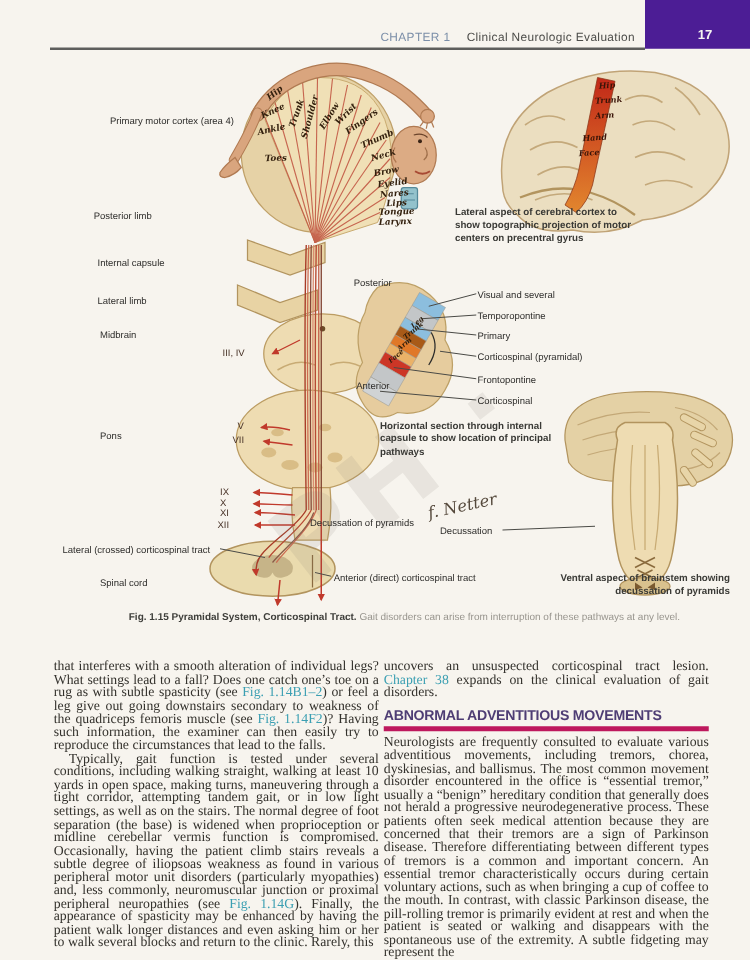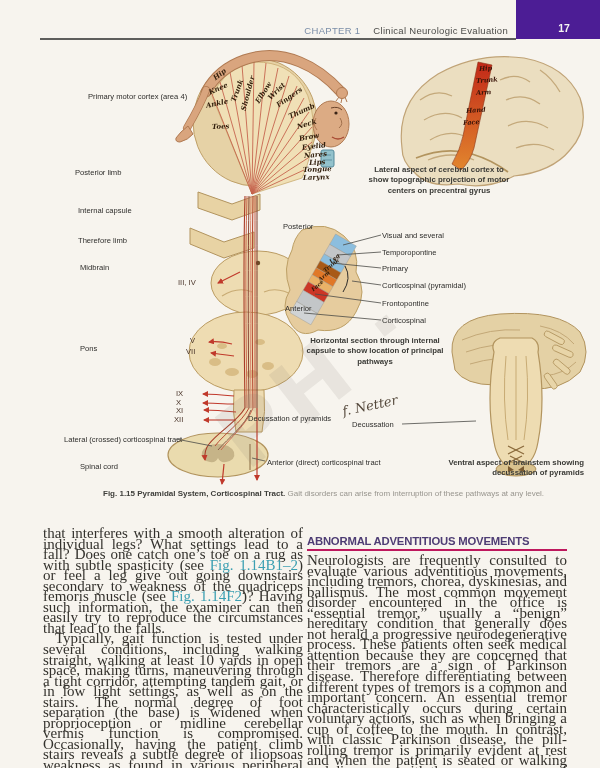--- a/index.html
+++ b/index.html
@@ -10,42 +10,42 @@
             font-family:"Liberation Sans",sans-serif;font-size:9.5px;letter-spacing:.3px;}
   .hdr-chapter{color:#7b8ea8;font-weight:normal;margin-right:10px;}
   .hdr-title{color:#4c4c49;}
   .hdr-rule{position:absolute;top:38px;left:40px;width:476px;height:2px;background:#5e5e5c;}
   .pageno-block{position:absolute;top:0;left:516px;width:96px;height:39px;background:#4c1d95;
             display:flex;align-items:flex-end;justify-content:center;}
   .pageno{color:#f4f4f2;font:bold 10.5px "Liberation Sans",sans-serif;padding-bottom:5px;}
   
   .flabel{position:absolute;font:7.6px "Liberation Sans",sans-serif;color:#2e2d2b;z-index:3;white-space:nowrap;}
   .flabel.r{white-space:normal;}
-  .bcap{position:absolute;font:bold 7.8px/1.32 "Liberation Sans",sans-serif;color:#3a3a36;z-index:3;text-align:center;}
+  .bcap{position:absolute;font:bold 7.8px/1.32 "Liberation Sans",sans-serif;color:#3a3a36;z-index:3;}
   .bcap.c{text-align:right;}
   .hlab{position:absolute;font:italic bold 7px "DejaVu Serif",serif;color:#33200e;
         transform-origin:0 50%;z-index:3;white-space:nowrap;}
   .striplab{font-size:6.5px;color:#3a1408;}
   .seglab{font-size:5.5px;color:#2a1a0a;}
   .cranial{color:#4a352a;}
   .signature{position:absolute;left:342px;top:398px;font:italic 13px "DejaVu Serif",serif;
         color:#55493c;transform:rotate(-12deg);z-index:3;}
   .watermark{position:absolute;left:205px;top:330px;font:bold 86px "DejaVu Sans",sans-serif;
         color:rgba(125,118,105,.12);transform:rotate(-38deg);letter-spacing:6px;z-index:2;}
   .figcap{position:absolute;left:103px;top:487px;width:442px;
         font:8px/1.75 "Liberation Sans",sans-serif;color:#98958e;z-index:3;}
   .figcap b{color:#3e3e3a;}
   
   .col{position:absolute;top:528px;width:260px;z-index:3;}
   .col-left{left:43px;} .col-right{left:307px;}
-  .body-p{margin:0;font-size:15px;line-height:10.55px;text-align:justify;color:#33312c;}
+  .body-p{margin:0;font-size:11px;line-height:10.55px;text-align:justify;color:#33312c;}
   .body-p.indent{text-indent:12px;}
   .tlink{color:#3b9fb2;}
   .col-h2{font:bold 11.3px "Liberation Sans",sans-serif;letter-spacing:-.2px;color:#4e3d74;
-        border-bottom:2px solid #be185d;padding-bottom:2px;margin:7px 0 4px 0;}
+        border-bottom:4px solid #be185d;padding-bottom:2px;margin:7px 0 4px 0;}
   svg{position:absolute;top:0;left:0;z-index:1;}
 </style>
 </head>
 <body>
 
 <svg width="600" height="520" viewBox="0 0 600 520">
   <defs>
     <marker id="arrR" markerWidth="7" markerHeight="7" refX="5" refY="3" orient="auto" markerUnits="userSpaceOnUse">
       <path d="M0,0 L6,3 L0,6 Z" fill="#c0392b"></path>
     </marker>
@@ -223,24 +223,24 @@
 <div class="hdr-rule"></div>
 <div class="pageno-block">
   <span class="pageno">17</span>
 </div>
 
 <div class="watermark">PH ·</div>
 
 <div class="flabel" style="left:88px;top:92px">Primary motor cortex (area 4)</div>
 <div class="flabel r" style="left:75px;top:168px;width:88px">Posterior limb</div>
 <div class="flabel r" style="left:78px;top:206px;width:92px">Internal capsule</div>
-<div class="flabel r" style="left:78px;top:236px;width:92px">Therefore limb</div>
+<div class="flabel r" style="left:78px;top:236px;width:92px">Lateral limb</div>
 <div class="flabel r" style="left:80px;top:263px;width:92px">Midbrain</div>
 <div class="flabel r" style="left:80px;top:344px;width:90px">Pons</div>
-<div class="flabel" style="left:64px;top:435px">Lateral (crossed) corticospinal tract</div>
+<div class="flabel" style="left:50px;top:435px">Lateral (crossed) corticospinal tract</div>
 <div class="flabel r" style="left:80px;top:462px;width:90px">Spinal cord</div>
 <div class="flabel" style="left:248px;top:414px">Decussation of pyramids</div>
 <div class="flabel" style="left:267px;top:458px">Anterior (direct) corticospinal tract</div>
 
 <div class="flabel r cranial" style="left:178px;top:278px;width:34px">III, IV</div>
 <div class="flabel r cranial" style="left:190px;top:336px;width:14px">V</div>
 <div class="flabel r cranial" style="left:186px;top:347px;width:20px">VII</div>
 <div class="flabel r cranial" style="left:176px;top:389px;width:20px">IX</div>
 <div class="flabel r cranial" style="left:176px;top:398px;width:20px">X</div>
 <div class="flabel r cranial" style="left:176px;top:406px;width:20px">XI</div>
@@ -290,15 +290,16 @@
 
 <div class="signature">f. Netter</div>
 
 <div class="figcap"><b>Fig. 1.15  Pyramidal System, Corticospinal Tract.</b><span> Gait disorders can arise from interruption of these pathways at any level.</span></div>
 
 <div class="col col-left">
     <p class="body-p">that interferes with a smooth alteration of individual legs? What settings lead to a fall? Does one catch one’s toe on a rug as with subtle spasticity (see <span class="tlink">Fig. 1.14B1–2</span>) or feel a leg give out going downstairs secondary to weakness of the quadriceps femoris muscle (see <span class="tlink">Fig. 1.14F2</span>)? Having such information, the examiner can then easily try to reproduce the circumstances that lead to the falls.</p>
     <p class="body-p indent">Typically, gait function is tested under several conditions, including walking straight, walking at least 10 yards in open space, making turns, maneuvering through a tight corridor, attempting tandem gait, or in low light settings, as well as on the stairs. The normal degree of foot separation (the base) is widened when proprioception or midline cerebellar vermis function is compromised. Occasionally, having the patient climb stairs reveals a subtle degree of iliopsoas weakness as found in various peripheral motor unit disorders (particularly myopathies) and, less commonly, neuromuscular junction or proximal peripheral neuropathies (see <span class="tlink">Fig. 1.14G</span>). Finally, the appearance of spasticity may be enhanced by having the patient walk longer distances and even asking him or her to walk several blocks and return to the clinic. Rarely, this</p>
   </div>
 <div class="col col-right">
+    <p class="body-p">uncovers an unsuspected corticospinal tract lesion. <span class="tlink">Chapter 38</span> expands on the clinical evaluation of gait disorders.</p>
     <h2 class="col-h2">ABNORMAL ADVENTITIOUS MOVEMENTS</h2>
     <p class="body-p">Neurologists are frequently consulted to evaluate various adventitious movements, including tremors, chorea, dyskinesias, and ballismus. The most common movement disorder encountered in the office is “essential tremor,” usually a “benign” hereditary condition that generally does not herald a progressive neurodegenerative process. These patients often seek medical attention because they are concerned that their tremors are a sign of Parkinson disease. Therefore differentiating between different types of tremors is a common and important concern. An essential tremor characteristically occurs during certain voluntary actions, such as when bringing a cup of coffee to the mouth. In contrast, with classic Parkinson disease, the pill-rolling tremor is primarily evident at rest and when the patient is seated or walking and disappears with the spontaneous use of the extremity. A subtle fidgeting may represent the</p>
   </div>
 
 </body></html>

